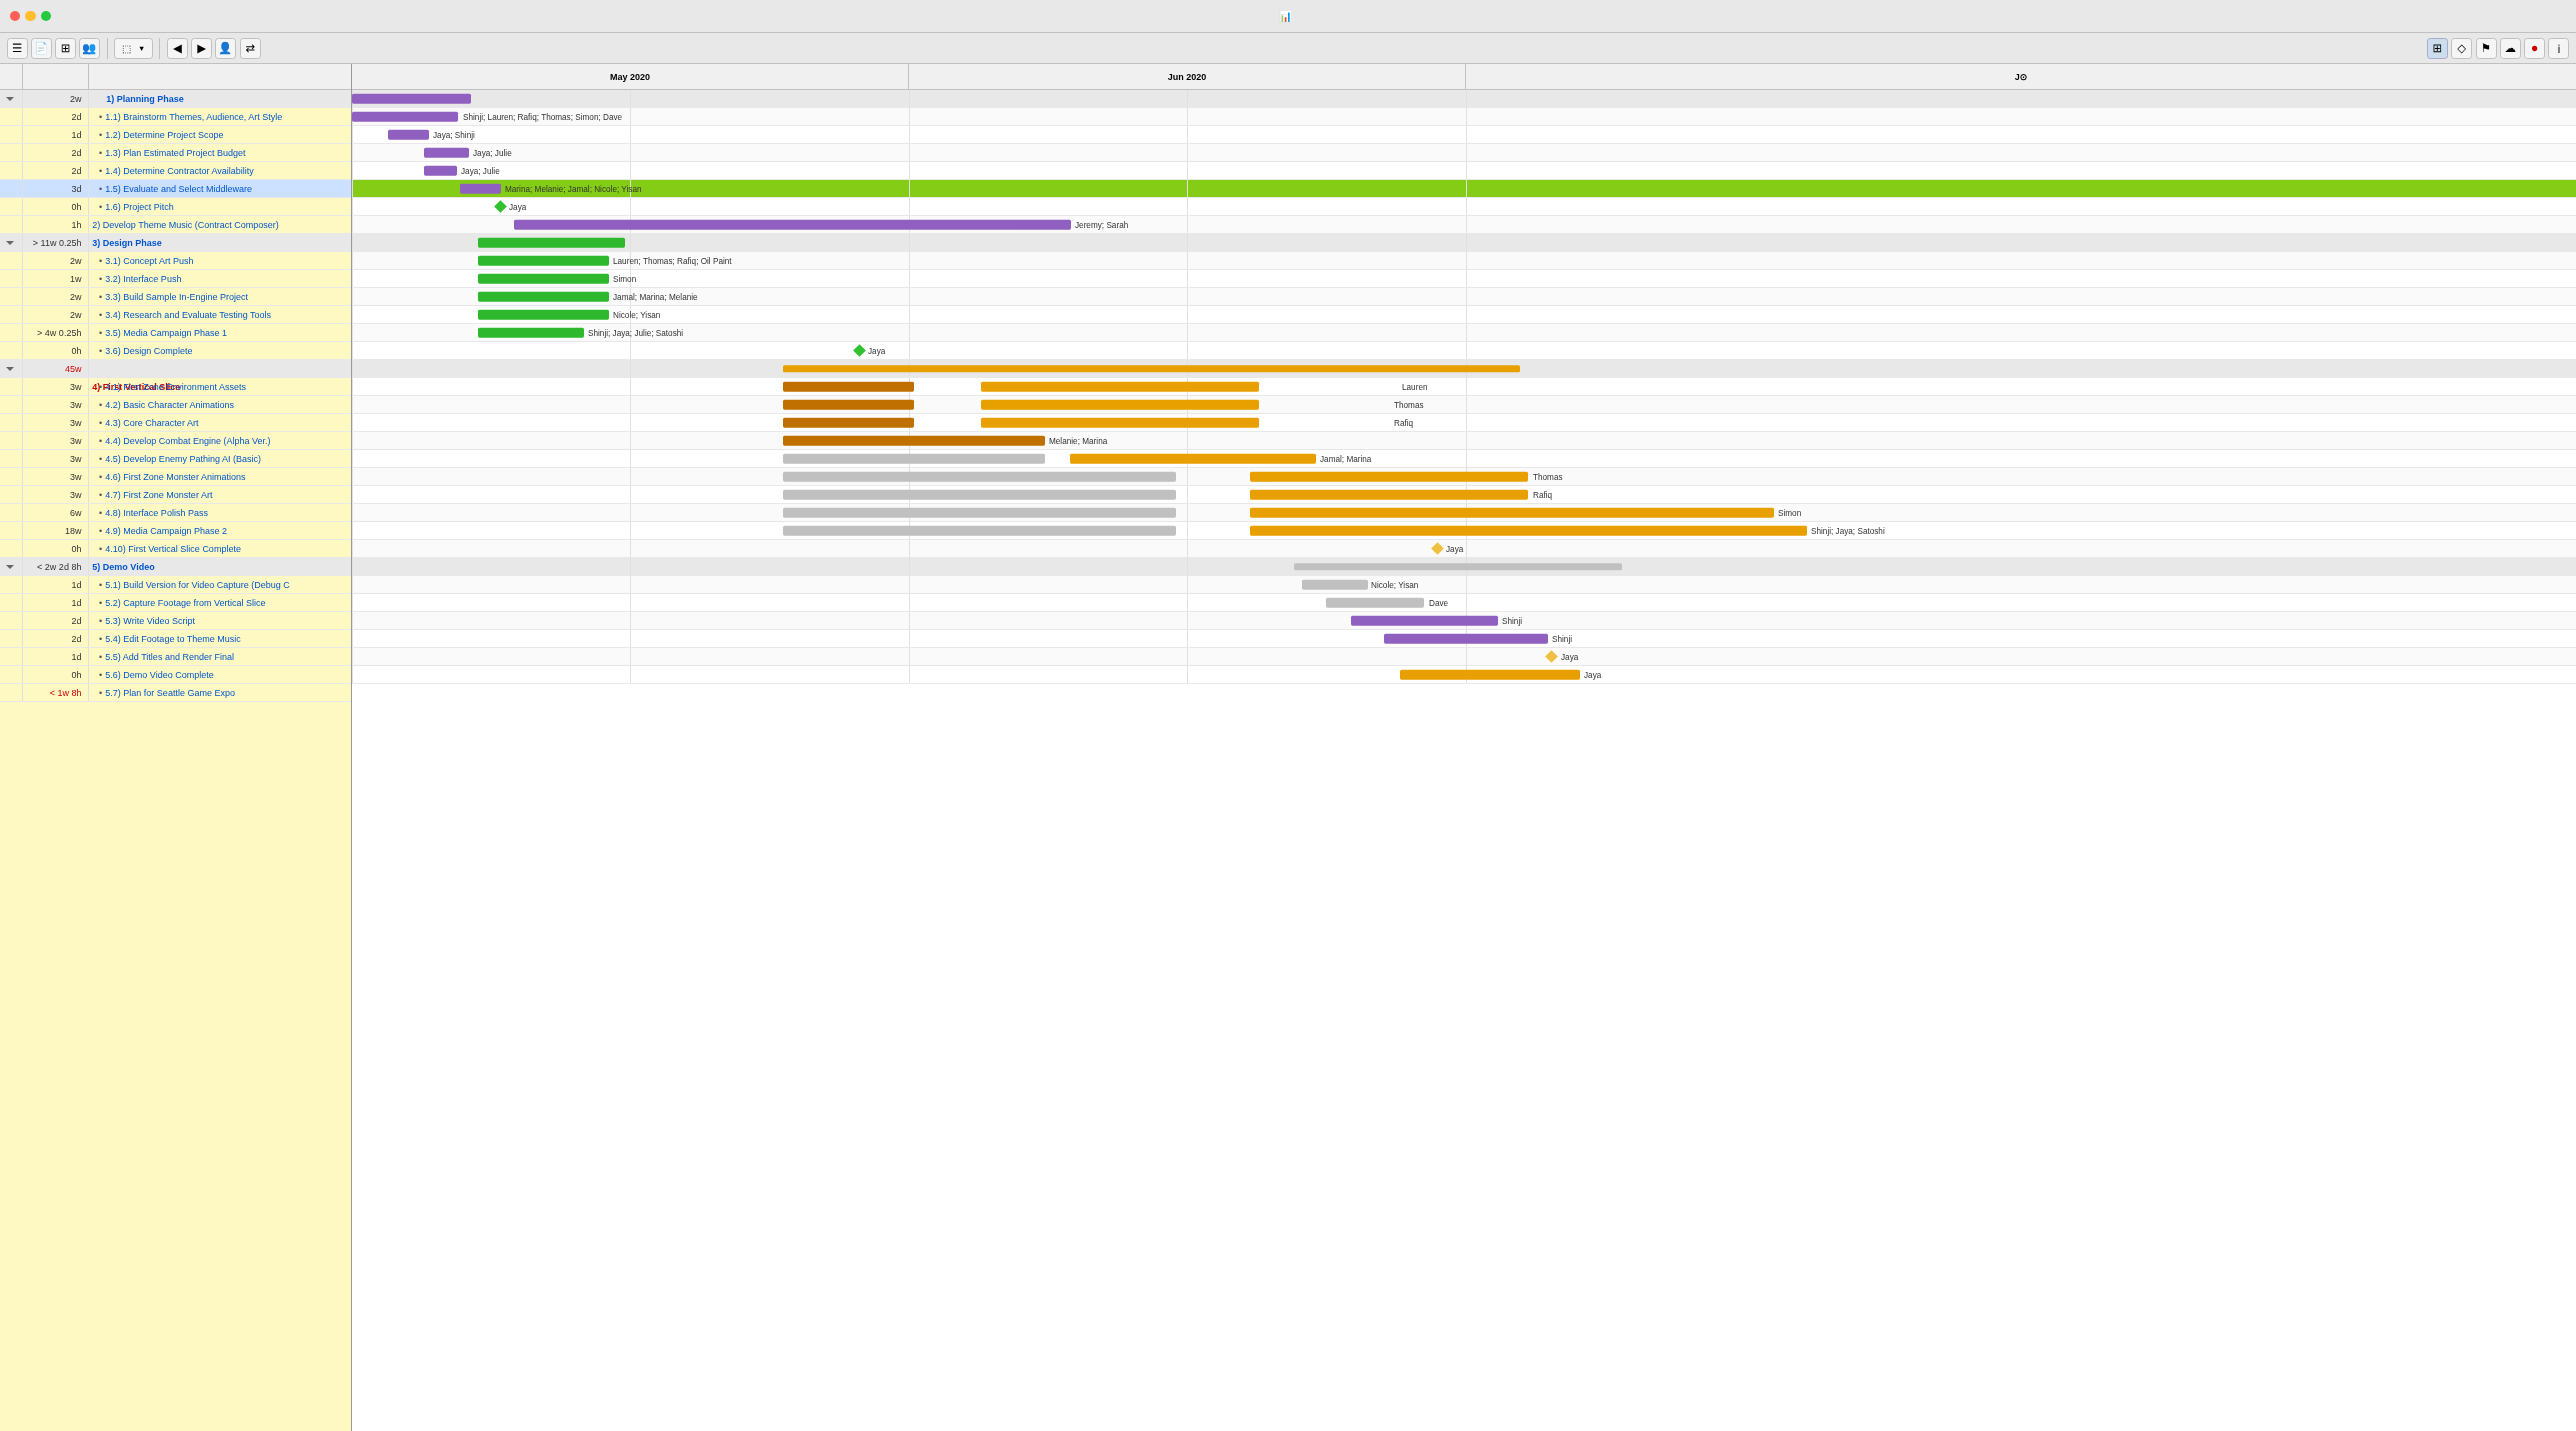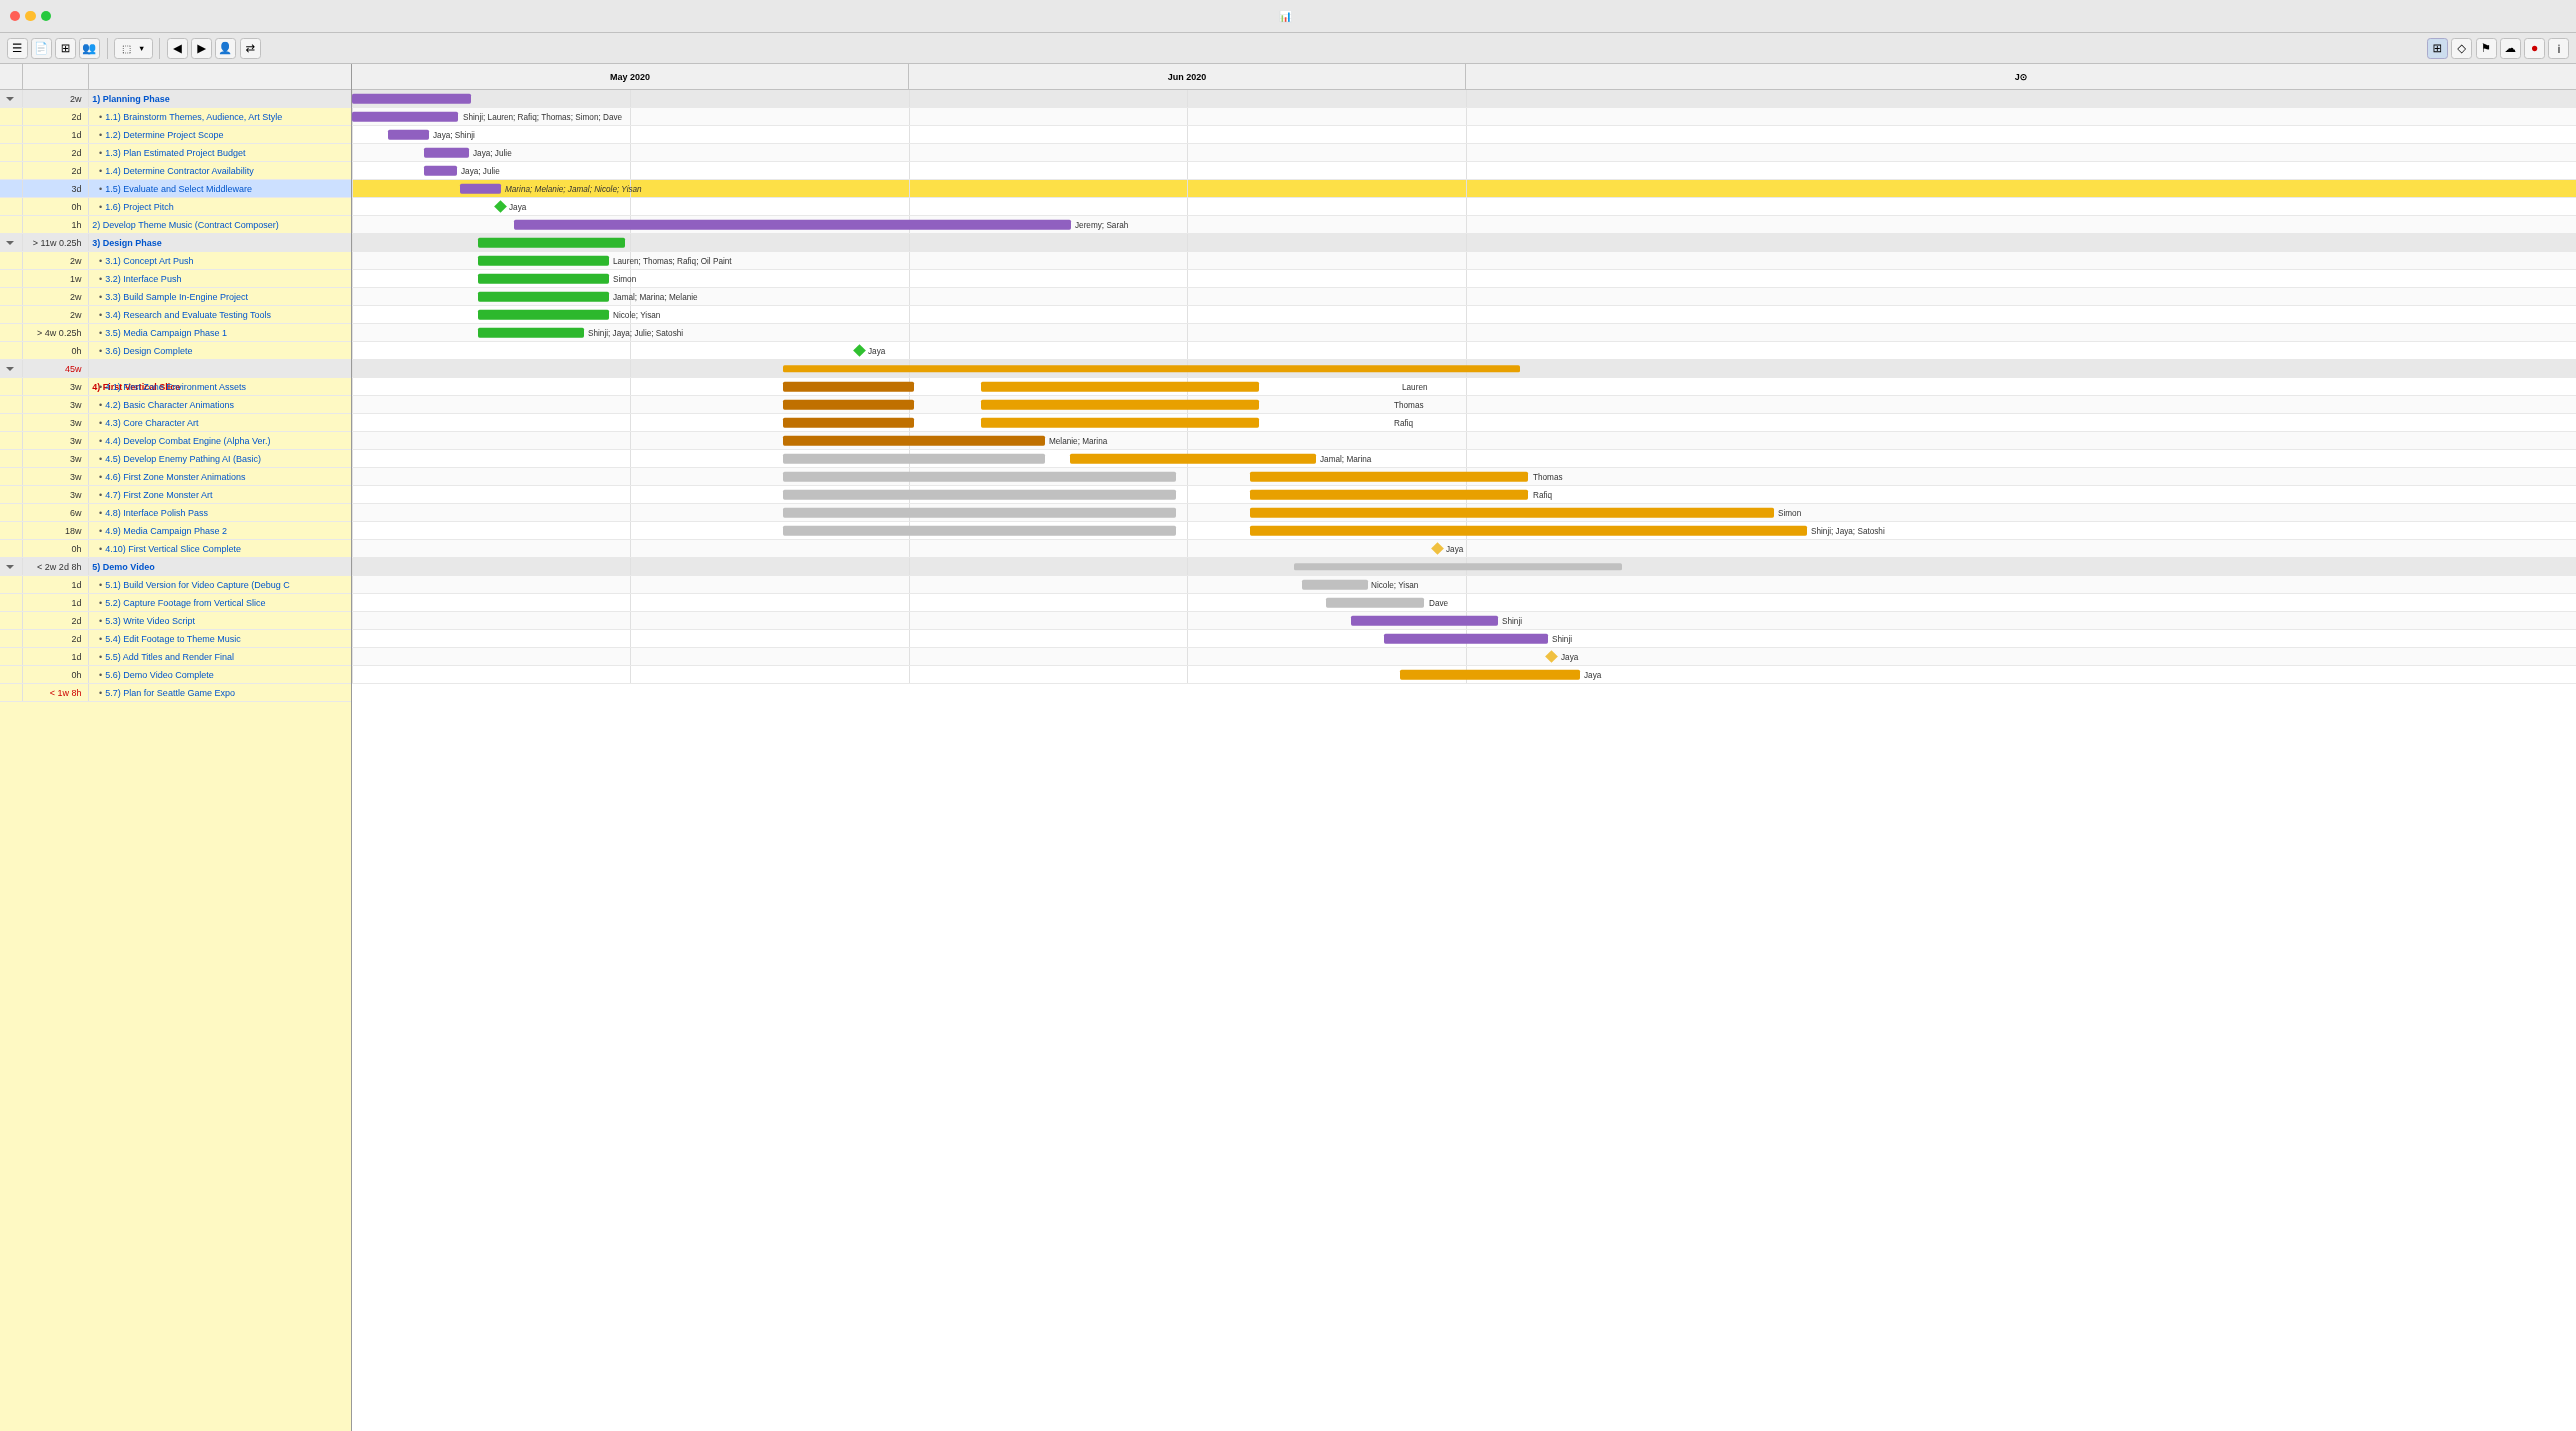--- a/index.html
+++ b/index.html
@@ -154,21 +154,21 @@
     }
 
     .gantt-row {
       height: 18px;
       display: flex;
       align-items: center;
       border-bottom: 0.8px solid #e8e8e8;
       position: relative;
     }
     .gantt-row:nth-child(even) { background: #fafafa; }
-    .gantt-row.selected { background: #fde047; font-style: italic; }
+    .gantt-row.selected { background: #84cc16; }
     .gantt-row.group { background: #e8e8e8; }
 
     
     .gantt-grid-line {
       position: absolute;
       top: 0;
       bottom: 0;
       width: 0.8px;
       background: #e0e0e0;
     }
@@ -255,21 +255,21 @@
         <span></span>
       </div>
     </div>
     <div class="task-list" id="task-list">
 
     <div class="task-row group even">
           <div class="cell-expand">
             <span class="triangle-down"></span>
           </div>
           <div class="cell-effort">2w</div>
-          <div class="cell-title group-link" style="padding-left: 3.3px;"><span>1)  Planning Phase</span></div>
+          <div class="cell-title group-link" style="padding-left: 3.3px; margin-left: 14px;"><span>1)  Planning Phase</span></div>
         </div>
         <div class="task-row">
           <div class="cell-expand"></div>
           <div class="cell-effort">2d</div>
           <div class="cell-title link"><span class="bullet" style="margin-left: 6.6px;">•</span><span>1.1)  Brainstorm Themes, Audience, Art Style</span></div>
         </div>
         <div class="task-row even">
           <div class="cell-expand"></div>
           <div class="cell-effort">1d</div>
           <div class="cell-title link"><span class="bullet" style="margin-left: 6.6px;">•</span><span>1.2)  Determine Project Scope</span></div>

